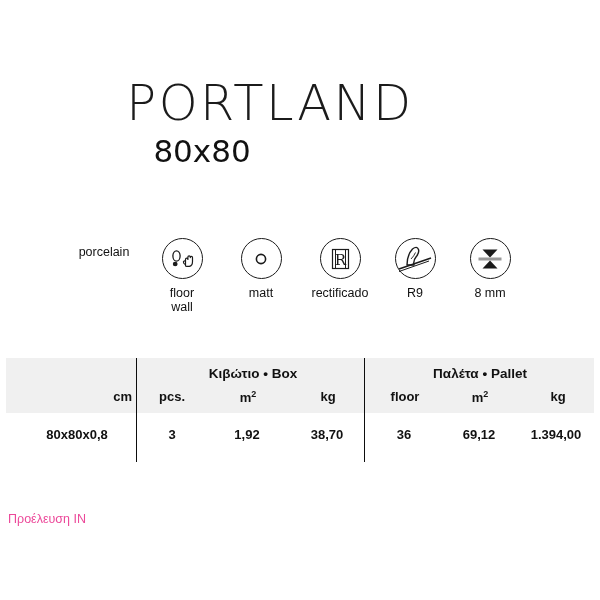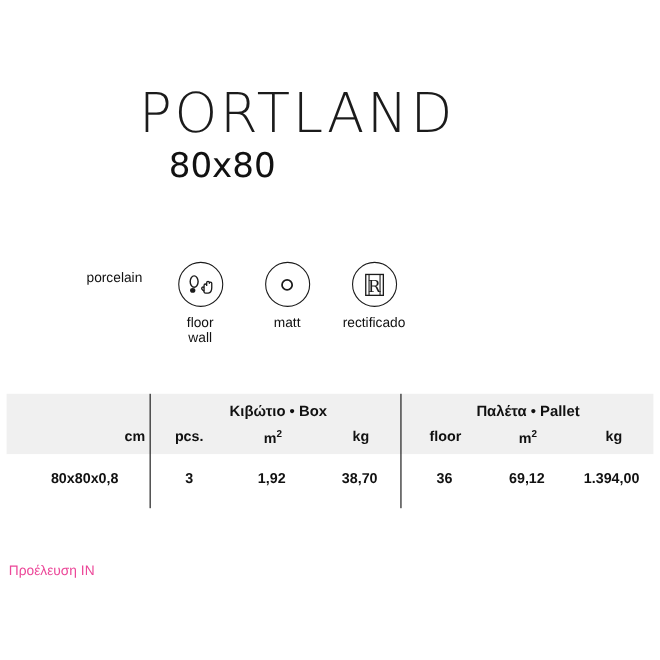--- a/index.html
+++ b/index.html
@@ -217,21 +217,42 @@
       <svg width="38" height="38" viewBox="0 0 38 38" style="position:absolute;left:0.5px;top:0.5px;">
         <rect x="11.5" y="9.5" width="16" height="19" fill="none" stroke="#1b1b1b" stroke-width="1.2"></rect>
         <line x1="14.5" y1="9.5" x2="14.5" y2="28.5" stroke="#1b1b1b" stroke-width="1"></line>
         <line x1="24.5" y1="9.5" x2="24.5" y2="28.5" stroke="#1b1b1b" stroke-width="1"></line>
         <text x="19.3" y="25" font-family="DejaVu Serif, serif" font-size="15" text-anchor="middle" fill="#1b1b1b">R</text>
       </svg>
     </div>
     <div class="icon-label">rectificado</div>
   </div>
 
-
+  <div class="icon-cell" style="left:367px;">
+    <div class="icon-circle">
+      <svg width="38" height="38" viewBox="0 0 38 38" style="position:absolute;left:0.5px;top:0.5px;">
+        <line x1="3" y1="29" x2="35" y2="18" stroke="#1b1b1b" stroke-width="1.5"></line>
+        <line x1="3" y1="31.5" x2="33" y2="21" stroke="#1b1b1b" stroke-width="1"></line>
+        <path d="M11 25 Q11 15 16.5 9 Q21 5.5 22.5 9.5 Q23.5 13 20 17 Q17 20.5 18 25 Z" fill="none" stroke="#1b1b1b" stroke-width="1.4" stroke-linejoin="round"></path>
+        <path d="M15 19 Q18 16 19.5 12.5" fill="none" stroke="#1b1b1b" stroke-width="0.9"></path>
+      </svg>
+    </div>
+    <div class="icon-label">R9</div>
+  </div>
+
+  <div class="icon-cell" style="left:442px;">
+    <div class="icon-circle">
+      <svg width="38" height="38" viewBox="0 0 38 38" style="position:absolute;left:0.5px;top:0.5px;">
+        <polygon points="11.5,9.5 26.5,9.5 19,17.5" fill="#1b1b1b"></polygon>
+        <rect x="7.5" y="17.5" width="23" height="3" fill="#9a9a9a"></rect>
+        <polygon points="11.5,28.5 26.5,28.5 19,20.5" fill="#1b1b1b"></polygon>
+      </svg>
+    </div>
+    <div class="icon-label">8 mm</div>
+  </div>
 
 </div>
 
 <div class="spec-table">
 
   <div class="table-head">
     <div class="group-row">
       <span class="cell group" style="left:132px;width:230px;">Κιβώτιο • Box</span>
       <span class="cell group" style="left:360px;width:228px;">Παλέτα • Pallet</span>
     </div>

